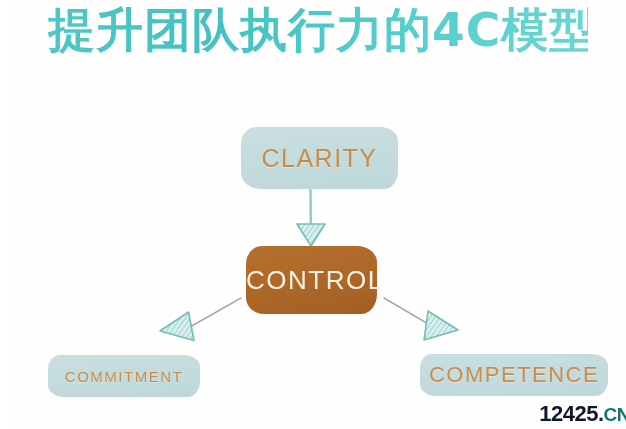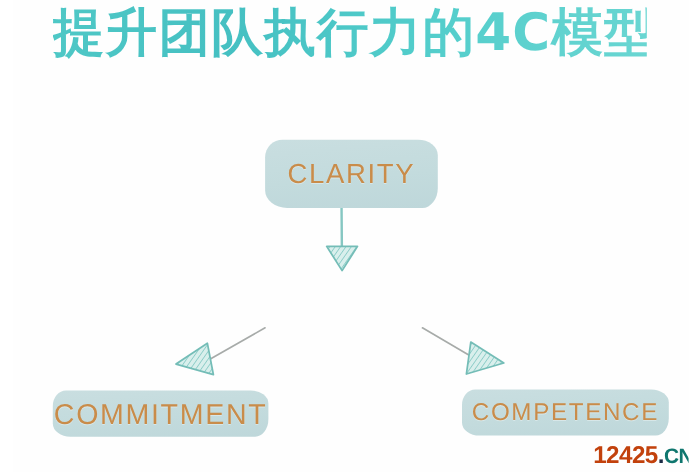--- a/index.html
+++ b/index.html
@@ -93,24 +93,24 @@
     left: 234px;
     top: 246px;
     width: 131px;
     height: 68px;
     border-radius: 16px 20px 16px 18px / 18px 16px 20px 16px;
     font-size: 26px;
   }
   #node-commitment {
     left: 36px;
     top: 355px;
-    width: 196px;
+    width: 152px;
     height: 42px;
     border-radius: 12px 16px 12px 16px / 14px 12px 16px 12px;
-    font-size: 26px;
+    font-size: 15px;
   }
   #node-competence {
     left: 408px;
     top: 354px;
     width: 188px;
     height: 42px;
     border-radius: 12px 16px 12px 16px / 14px 12px 16px 12px;
     font-size: 22px;
     justify-content: center;
   }
@@ -128,21 +128,21 @@
   #watermark {
     position: absolute;
     right: 8px;
     top: 401px;
     font-family: "Liberation Sans", sans-serif;
     font-size: 22px;
     font-weight: bold;
     letter-spacing: -0.5px;
     white-space: nowrap;
   }
-  #watermark .wm-num { color: #c2410c; }
+  #watermark .wm-num { color: #0f172a; }
   #watermark .wm-dot { color: #1b2a45; }
   #watermark .wm-tld { color: #0f766e; font-size: 19px; }
 </style>
 </head>
 <body>
 
 <div id="canvas">
 
   <div id="title">提升团队执行力的4C模型</div>
 
@@ -167,20 +167,23 @@
     <g>
       <path d="M 372 298 L 418 325" stroke="#8a8f8c" stroke-width="1.5" fill="none" stroke-linecap="round" opacity="0.75"></path>
       <path d="M 416 311 L 446 330 L 412 340 Z" fill="url(#hatch)" stroke="#74bdb7" stroke-width="1.6" stroke-linejoin="round"></path>
     </g>
   </svg>
 
   <div class="node light" id="node-clarity">
     <span class="node-label">CLARITY</span>
   </div>
 
+  <div class="node dark" id="node-control">
+    <span class="node-label">CONTROL</span>
+  </div>
 
   <div class="node light" id="node-commitment">
     <span class="node-label">COMMITMENT</span>
   </div>
 
   <div class="node light" id="node-competence">
     <span class="node-label">COMPETENCE</span>
   </div>
 
   <div id="watermark">

